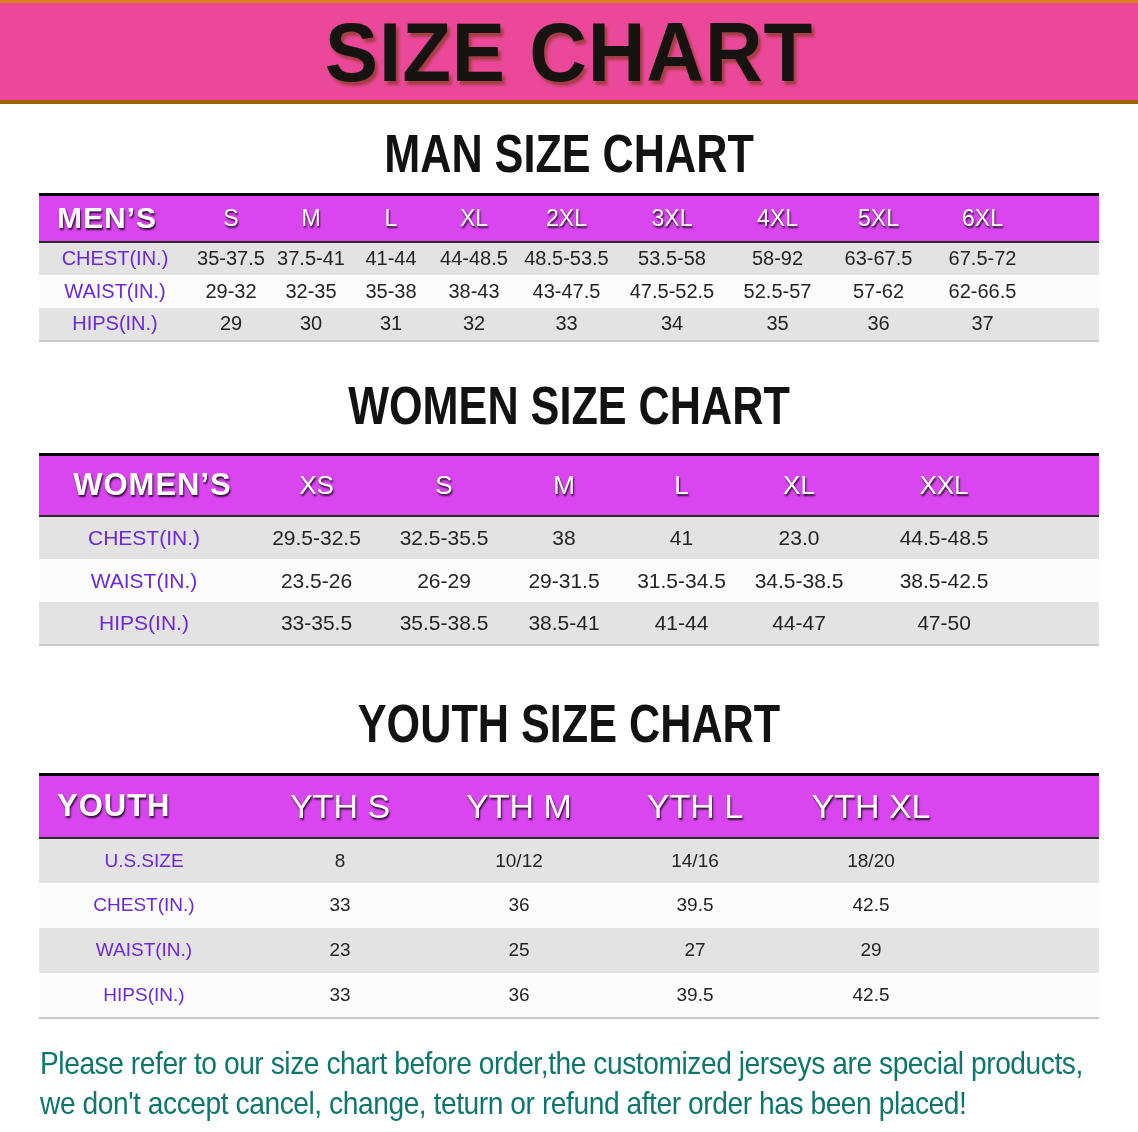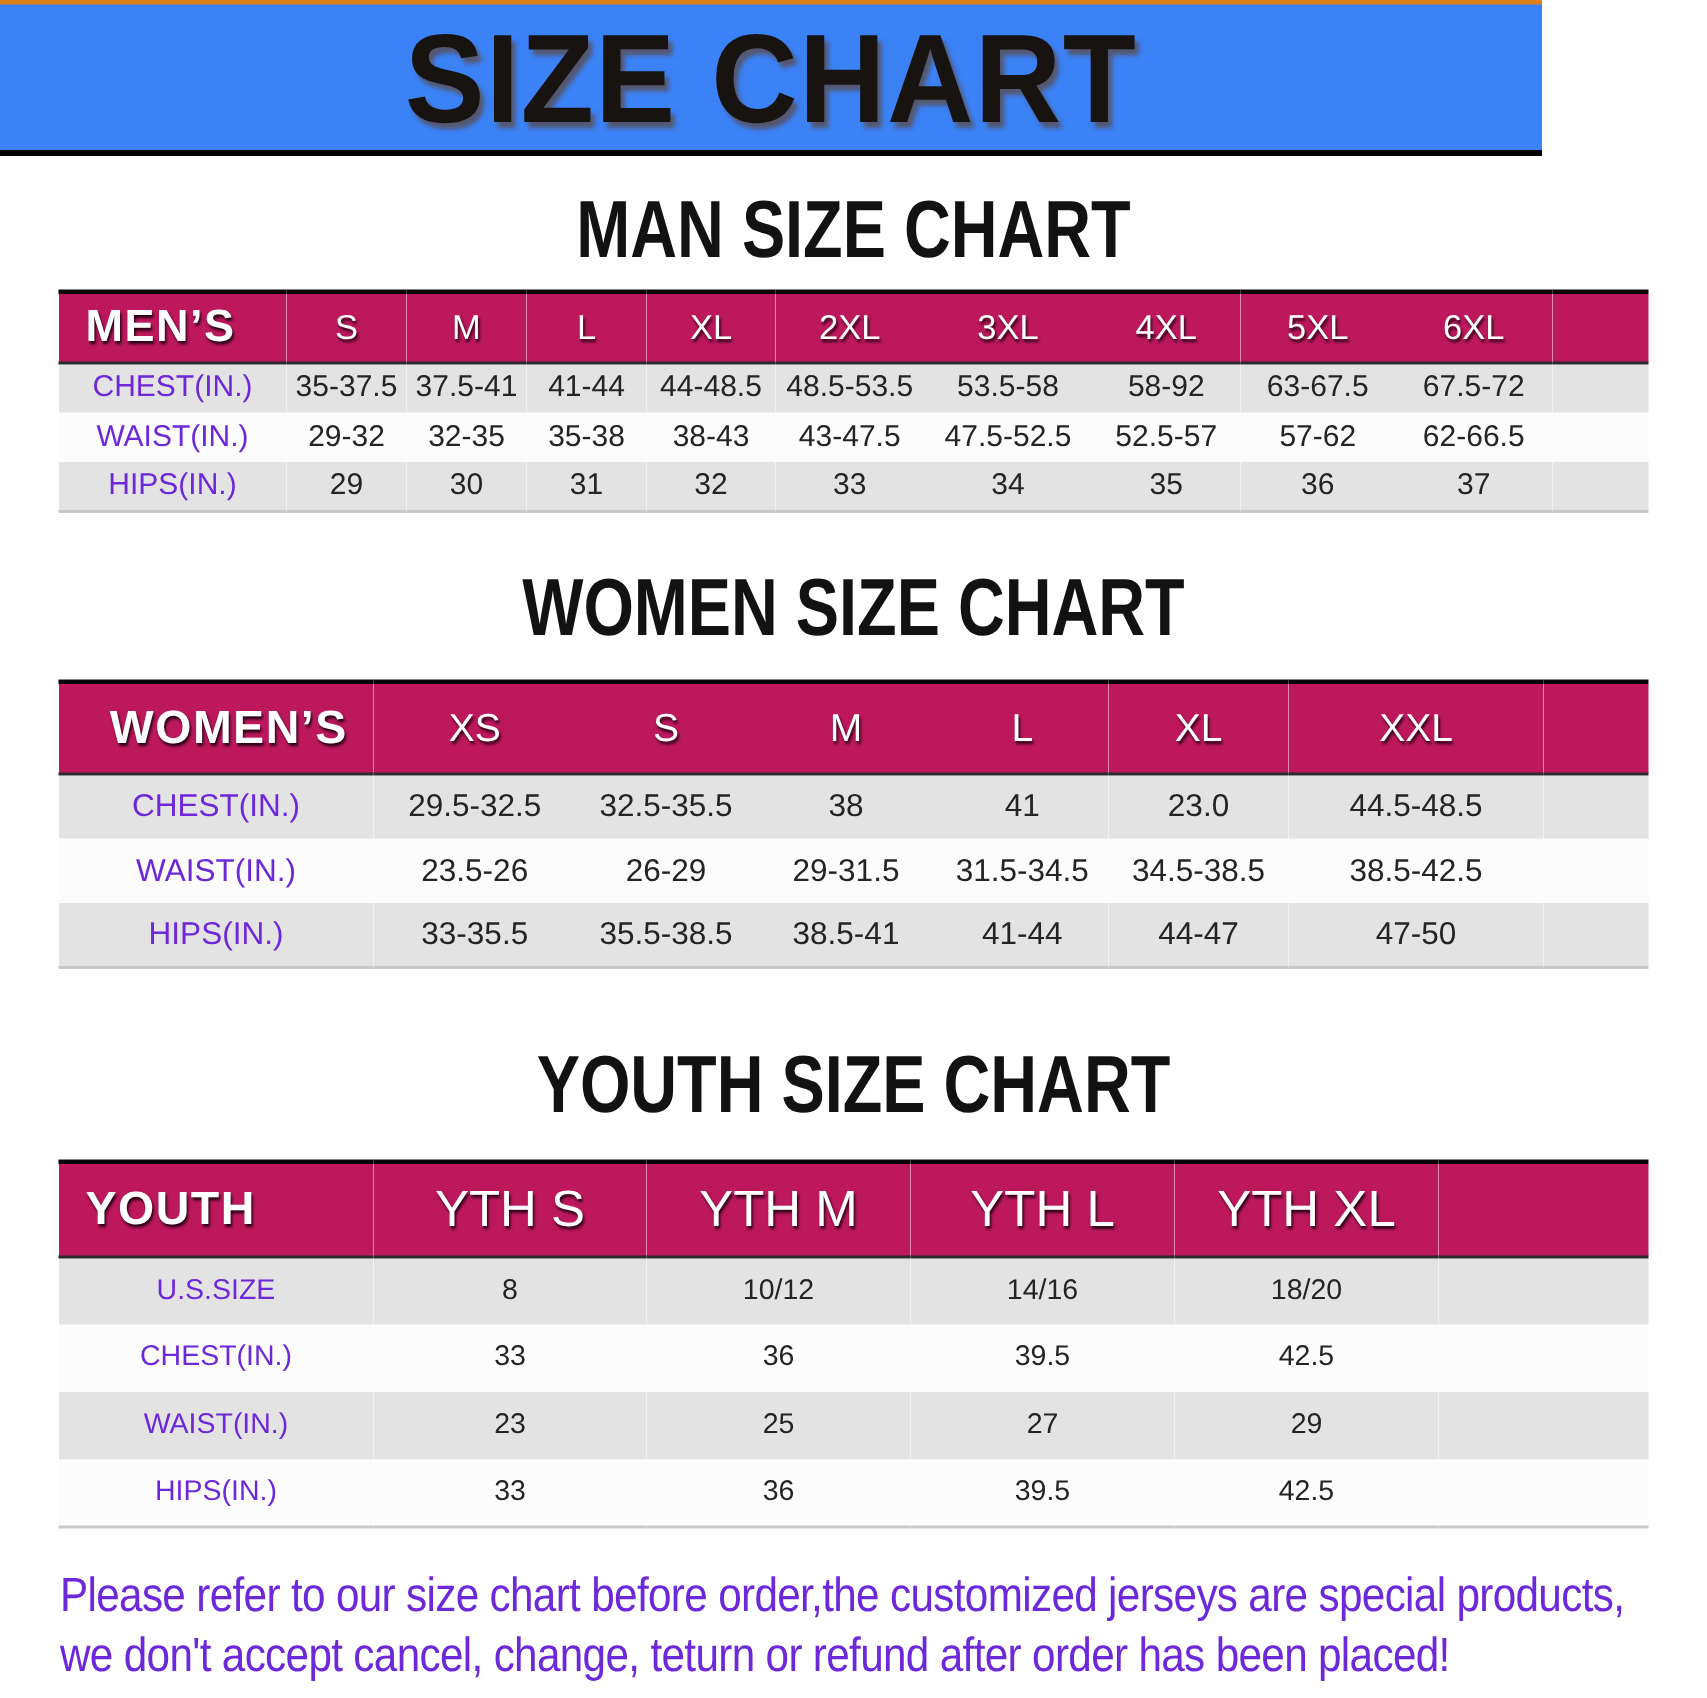--- a/index.html
+++ b/index.html
@@ -8,25 +8,25 @@
     width: 1138px;
     height: 1132px;
     background: #ffffff;
     overflow: hidden;
     font-family: "Liberation Sans", sans-serif;
     color: #1c1c1c;
   }
 
   
   .banner {
-    width: 1028px;
+    width: 1138px;
     height: 104px;
-    background: #3b82f6;
+    background: #ec4899;
     border-top: 3px solid #E0801D;
-    border-bottom: 4px solid #000000;
+    border-bottom: 4px solid #a16207;
     display: flex;
     align-items: center;
     justify-content: center;
   }
   .banner h1 {
     margin: 0;
     font-size: 84px;
     line-height: 96px;
     font-weight: bold;
     letter-spacing: 1px;
@@ -57,21 +57,21 @@
     margin: 0 auto;
     border-collapse: collapse;
     table-layout: fixed;
     border-bottom: 2px solid #c9c9c9;
   }
   #table-men   { margin-top: 13px; }
   #table-women { margin-top: 21px; }
   #table-youth { margin-top: 23px; }
 
   thead th {
-    background: #be185d;
+    background: #d946ef;
     color: #ffffff;
     font-weight: normal;
     text-align: center;
     border-top: 3px solid #060606;
     border-bottom: 2px solid #2a2a2a;
     text-shadow: 1px 2px 2px rgba(0,0,0,0.8);
     overflow: hidden;
     white-space: nowrap;
   }
   thead th.group {
@@ -99,21 +99,21 @@
   .t-women thead th.group { font-size: 31px; }
   .t-women tbody td { height: 43px; font-size: 21px; }
 
   .t-youth thead th { height: 63px; font-size: 34px; }
   .t-youth thead th.group { font-size: 31px; }
   .t-youth tbody td { height: 45px; font-size: 19px; }
 
   
   .disclaimer {
     margin: 24px 0 0 40px;
-    color: #6d28d9;
+    color: #0f766e;
   }
   .disclaimer .line {
     font-size: 32px;
     line-height: 40px;
     letter-spacing: -0.5px;
     white-space: nowrap;
     transform: scaleX(0.88);
     transform-origin: left center;
   }
 </style>

